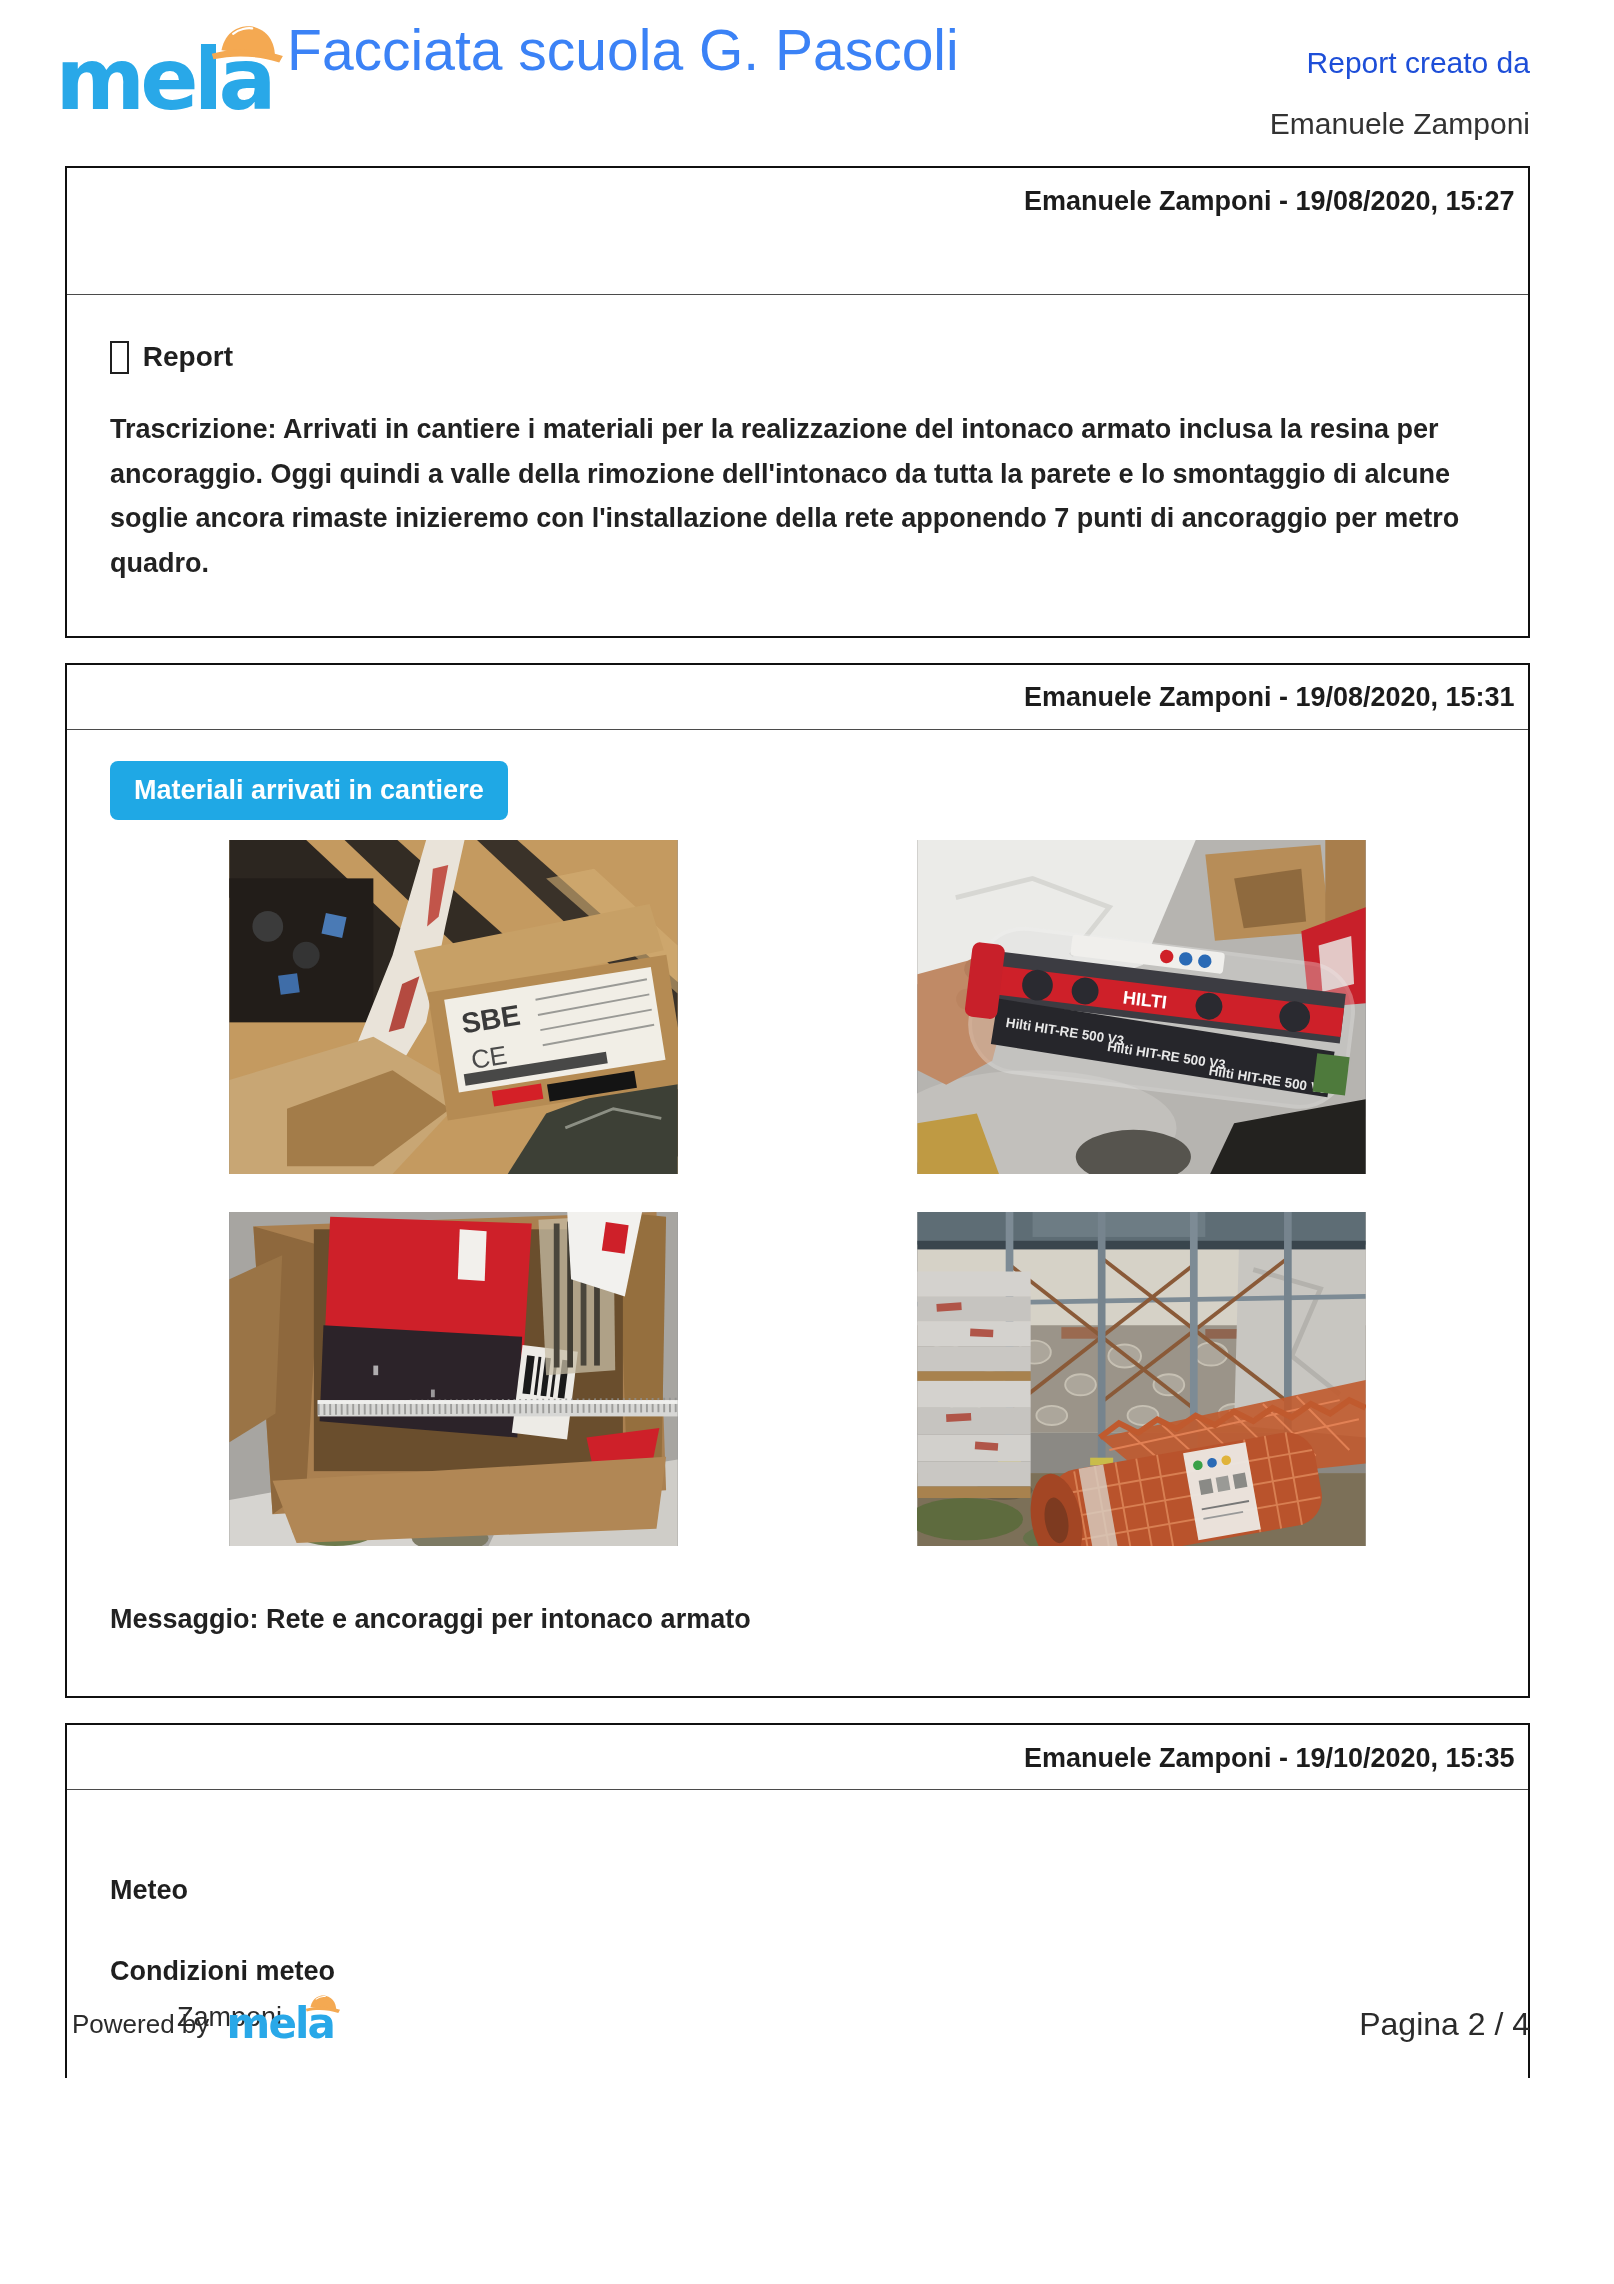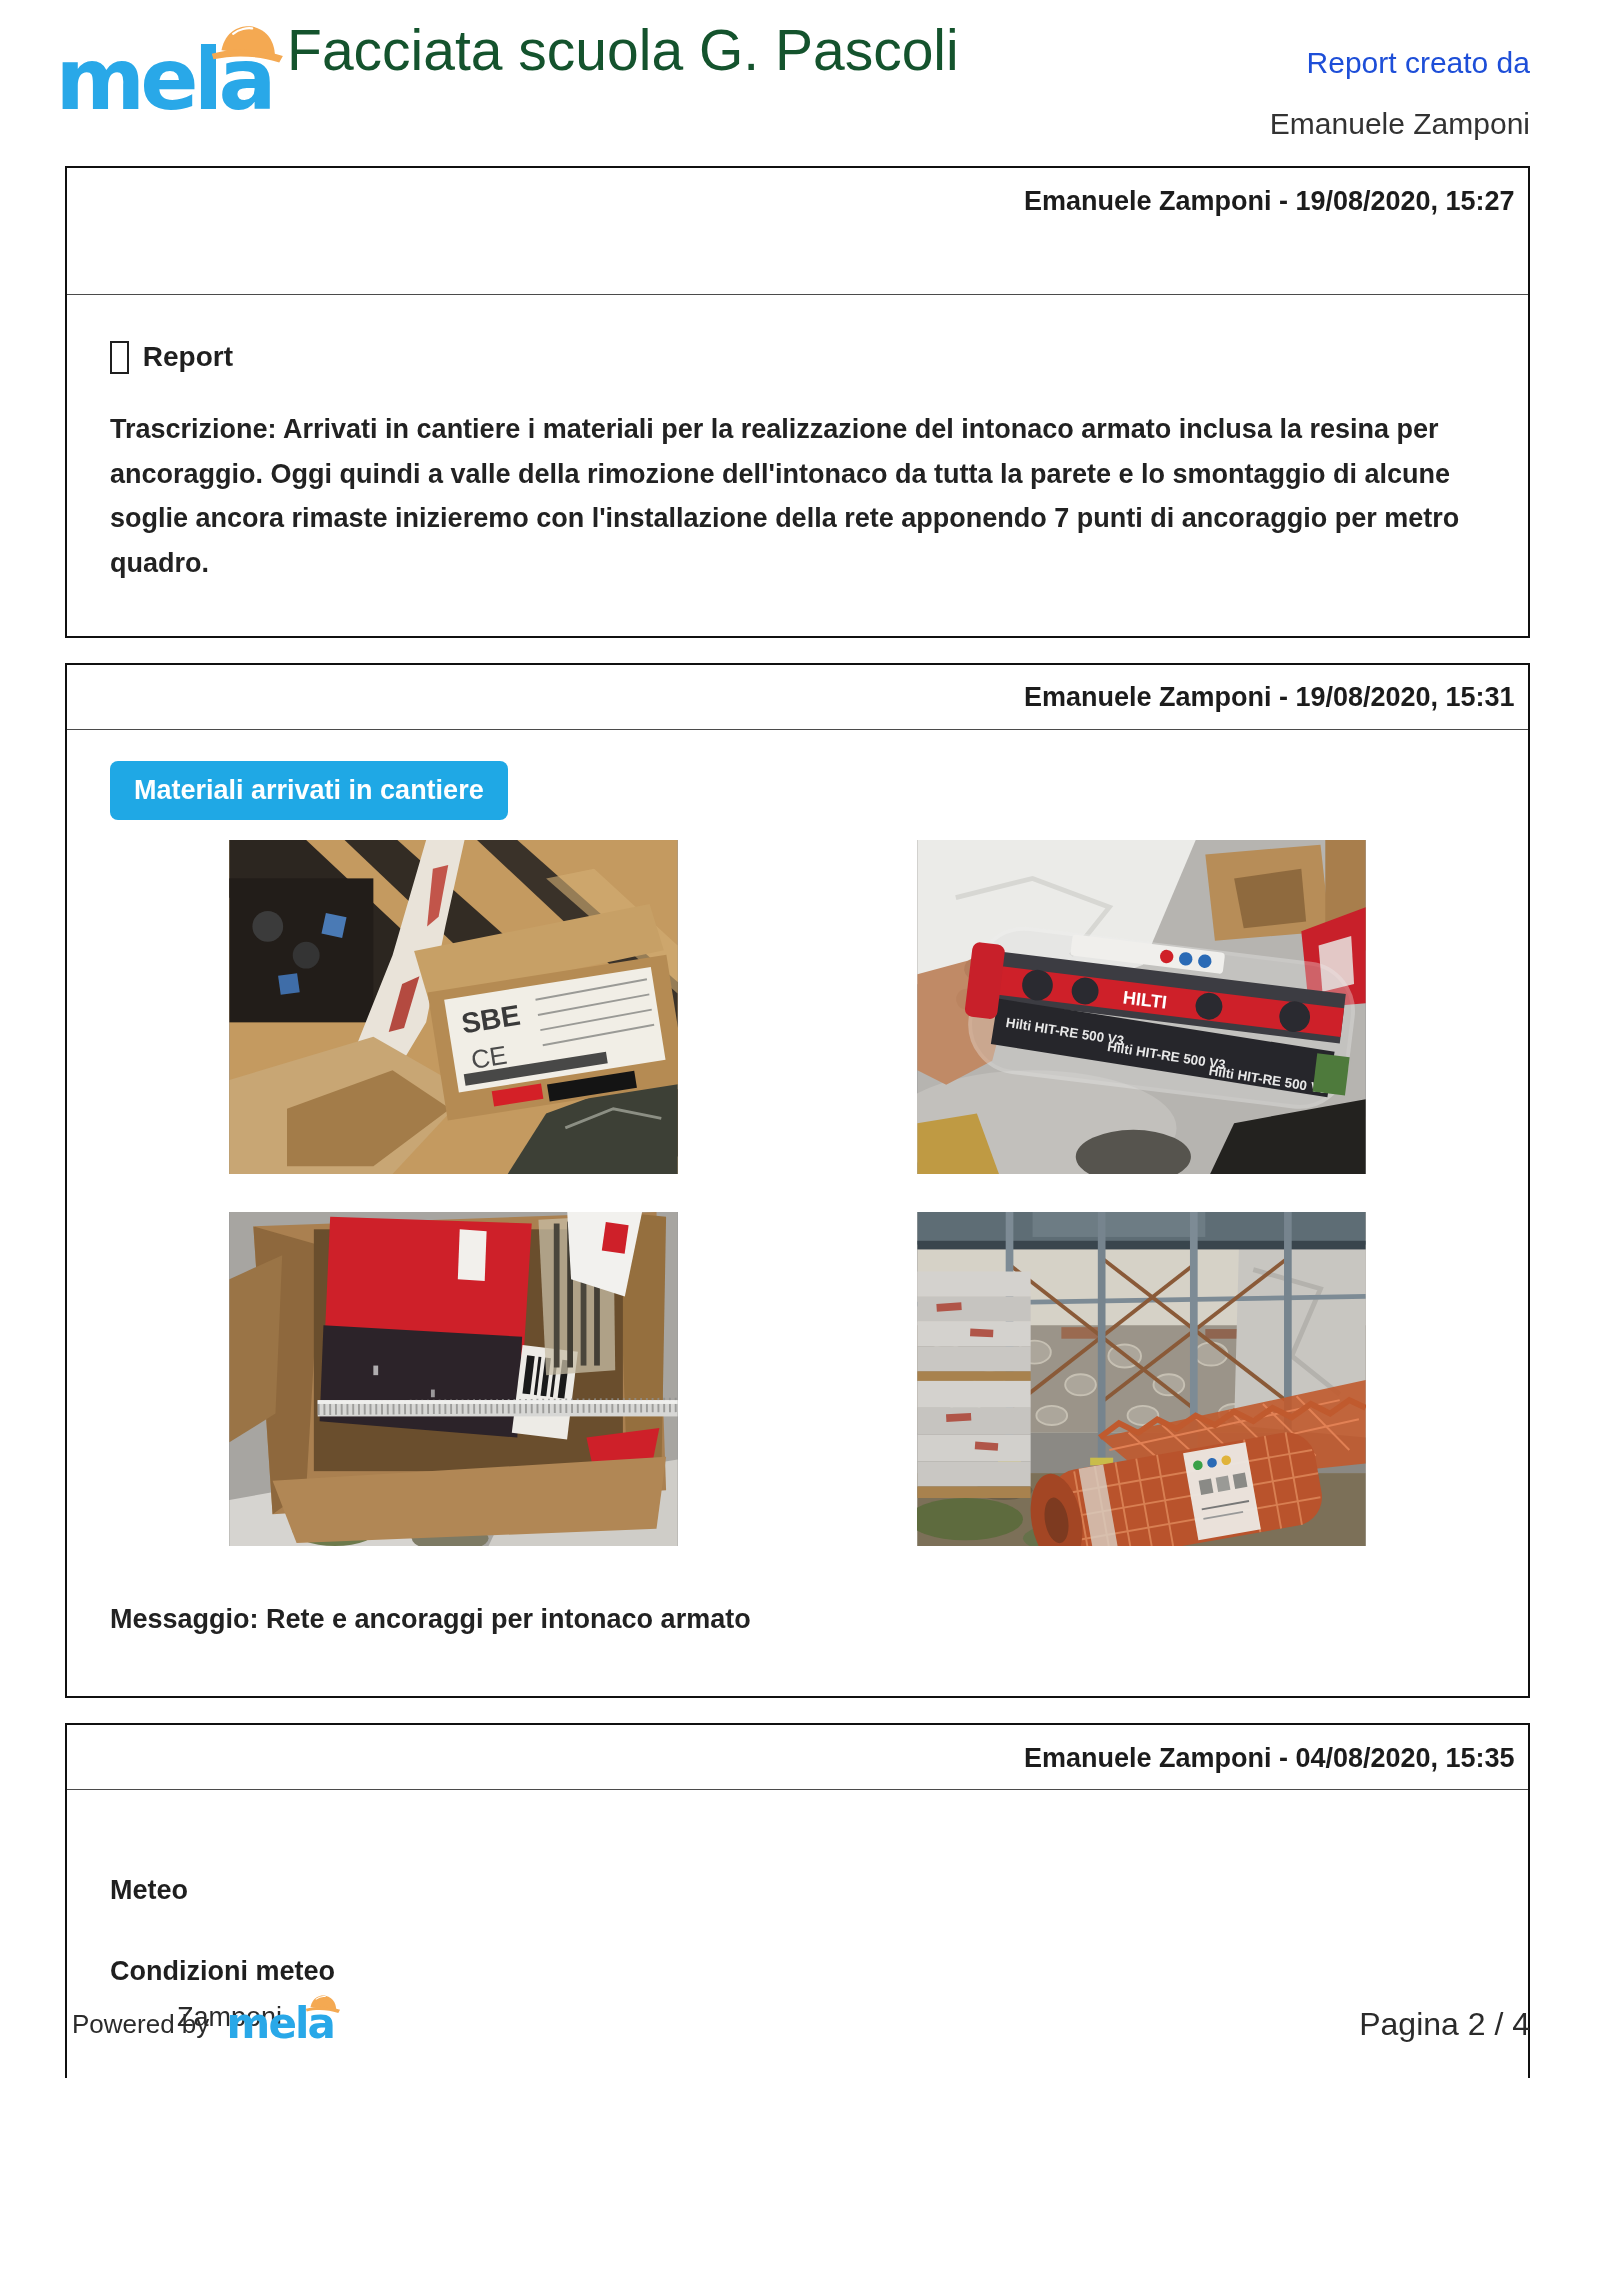--- a/index.html
+++ b/index.html
@@ -7,21 +7,21 @@
   .page { width:1615px; height:2078px; position:relative; overflow:hidden; background:#fff; }
   .content { padding:15.4px 85px 0 65px; }
 
   
   .hdr { display:flex; align-items:flex-start; }
   .logo { position:relative; flex:0 0 auto; margin-top:21px; margin-left:-9.6px; }
   .logo-text { font-weight:bold; font-size:86px; color:#29A8E8; letter-spacing:-4.8px; line-height:1;
                font-family:"DejaVu Sans", sans-serif; }
   .hat { position:absolute; pointer-events:none; }
   .logo .hat { width:77px; top:-15.4px; right:-15.4px; transform:rotate(9deg); }
-  .title { font-size:57px; line-height:1.12; color:#14532d; margin:3.8px 0 0 15.4px; width:749px; }
+  .title { font-size:57px; line-height:1.12; color:#3b82f6; margin:3.8px 0 0 15.4px; width:749px; }
   .report-meta { margin-left:auto; text-align:right; padding-top:31px; font-size:30px; }
   .report-label { color:#1d4ed8; }
   .report-author { color:#333; margin-top:27px; }
 
   
   .entry { border:2.9px solid #101010; margin-top:25px; }
   .entry-header { text-align:right; font-weight:bold; font-size:27px; color:#1c1c1c;
                   padding:17.3px 13.4px 15.4px; border-bottom:1.9px solid #4b4b4b; }
   .entry-header.tall { padding-bottom:77px; }
   .entry-body { padding:0 43px; }
@@ -300,21 +300,21 @@
               <line x1="294" y1="326" x2="336" y2="326" stroke="#999" stroke-width="2"></line>
             </g>
           </svg>
         </div>
 
         <div class="message">Messaggio: Rete e ancoraggi per intonaco armato</div>
       </div>
     </div>
 
     <div class="entry">
-      <div class="entry-header">Emanuele Zamponi - 04/08/2020, 15:35</div>
+      <div class="entry-header">Emanuele Zamponi - 19/10/2020, 15:35</div>
       <div class="entry-body">
         <div class="meteo-h">Meteo</div>
         <div class="cond-label">Condizioni meteo</div>
         <div class="cond-value">Zamponi</div>
       </div>
     </div>
   </div>
 
   <div class="footer">
     <div class="powered">

